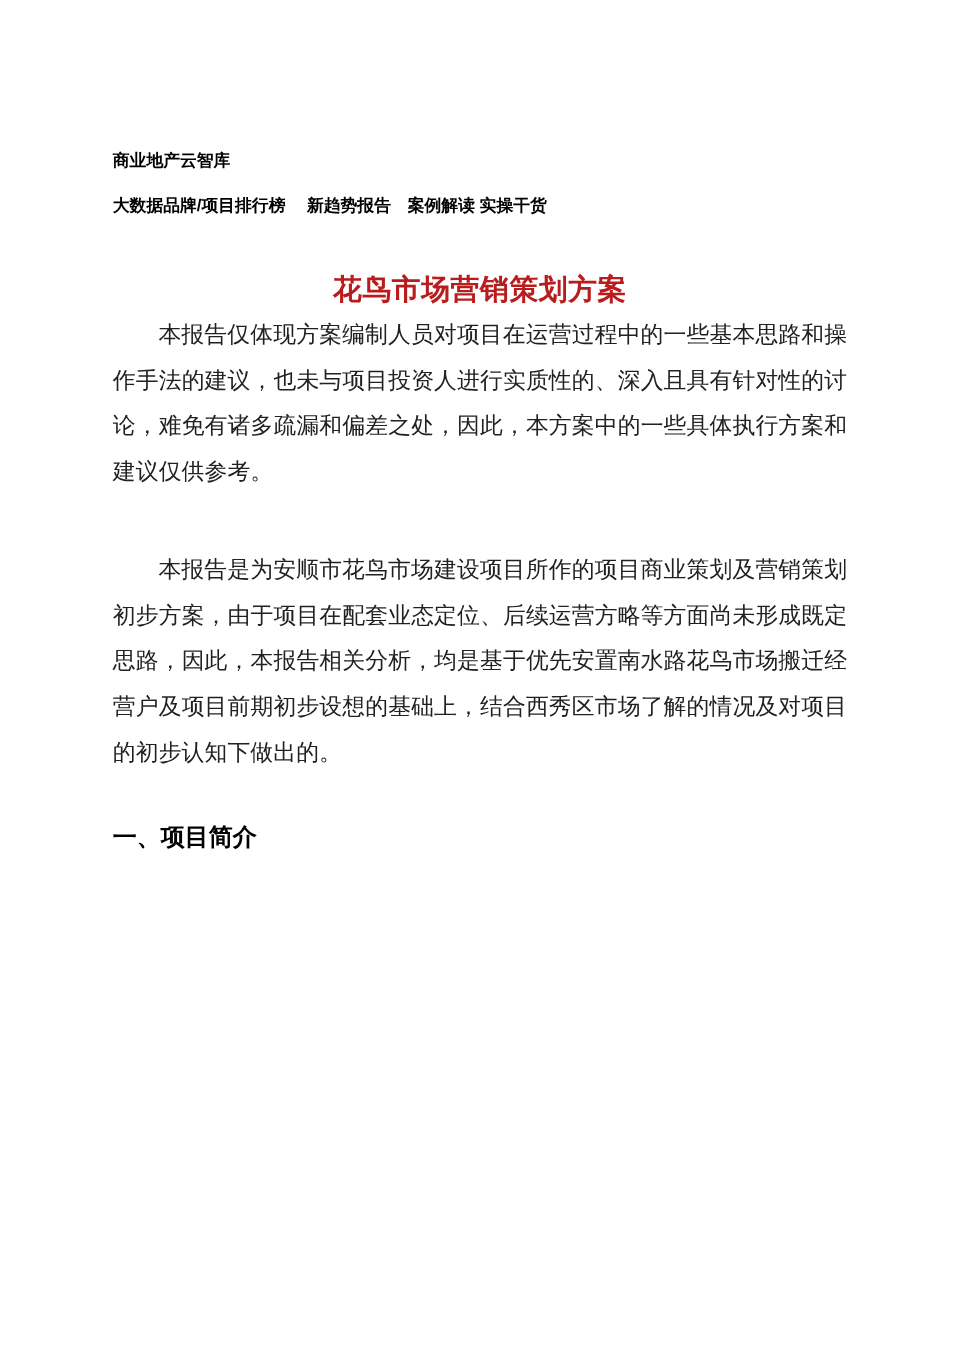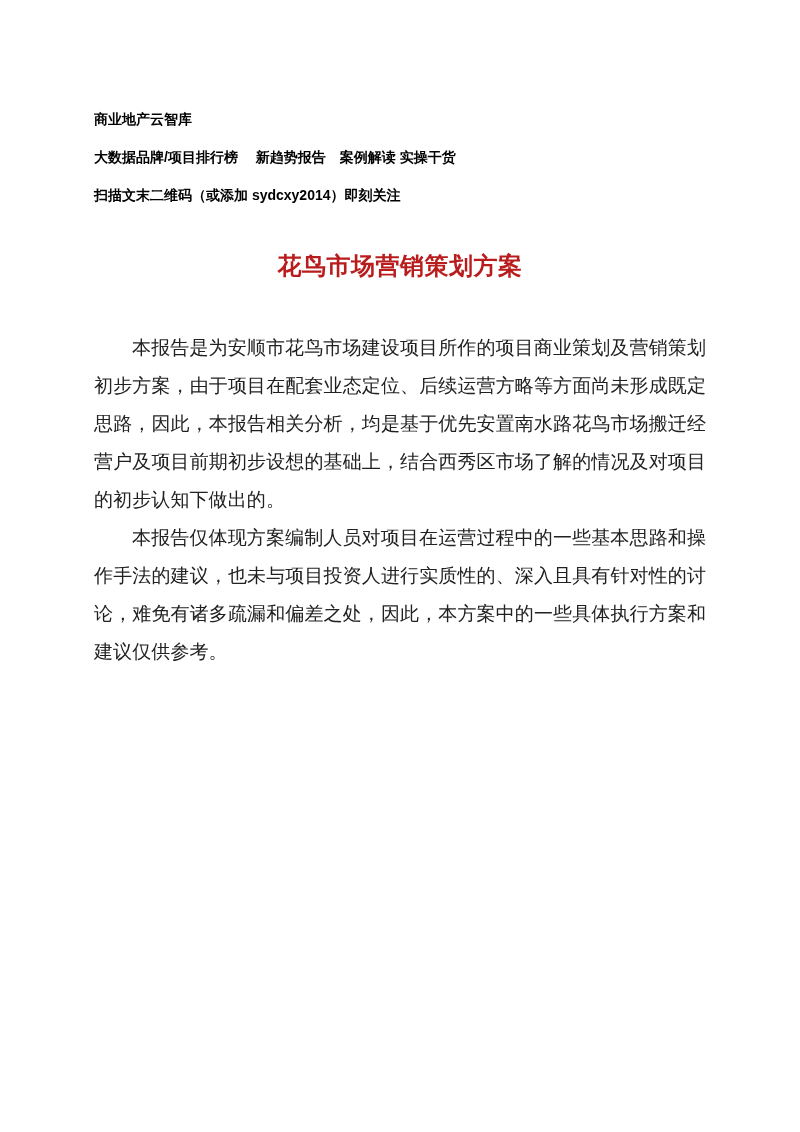--- a/index.html
+++ b/index.html
@@ -1,21 +1,21 @@
 <!DOCTYPE html>
 <html><head>
 <meta charset="utf-8">
 <style>
   * { margin: 0; padding: 0; box-sizing: border-box; }
   html, body { background: #ffffff; }
   .page {
     position: relative;
     width: 800px;
     height: 840px;
-    margin: 0 auto;
+    margin: 14px auto;
     background: #ffffff;
     overflow: hidden;
     font-family: "Liberation Serif", serif;
     color: #212121;
   }
   .content {
     padding: 100px 94px 0 94px; 
   }
   
   .hline {
@@ -69,28 +69,28 @@
 </head>
 <body>
 
 <div class="page">
   <div class="content">
 
     <div class="hline">商业地产云智库</div>
 
     <div class="hline">大数据品牌/项目排行榜　 新趋势报告　案例解读 实操干货</div>
 
-    <div class="hline">扫描文末二维码（或添加 sydcxy2014）即刻关注</div>
 
     <h1 class="doc-title">花鸟市场营销策划方案</h1>
 
+    <p class="para">本报告仅体现方案编制人员对项目在运营过程中的一些基本思路和操作手法的建议，也未与项目投资人进行实质性的、深入且具有针对性的讨论，难免有诸多疏漏和偏差之处，因此，本方案中的一些具体执行方案和建议仅供参考。</p>
+
     <p class="para para-first">本报告是为安顺市花鸟市场建设项目所作的项目商业策划及营销策划初步方案，由于项目在配套业态定位、后续运营方略等方面尚未形成既定思路，因此，本报告相关分析，均是基于优先安置南水路花鸟市场搬迁经营户及项目前期初步设想的基础上，结合西秀区市场了解的情况及对项目的初步认知下做出的。</p>
 
-    <p class="para">本报告仅体现方案编制人员对项目在运营过程中的一些基本思路和操作手法的建议，也未与项目投资人进行实质性的、深入且具有针对性的讨论，难免有诸多疏漏和偏差之处，因此，本方案中的一些具体执行方案和建议仅供参考。</p>
-
+    <h2 class="sec-heading sec-heading-1">一、项目简介</h2>
 
 
 
 
   </div>
 
   <div class="page-number">1</div>
 </div>
 
 </body></html>

